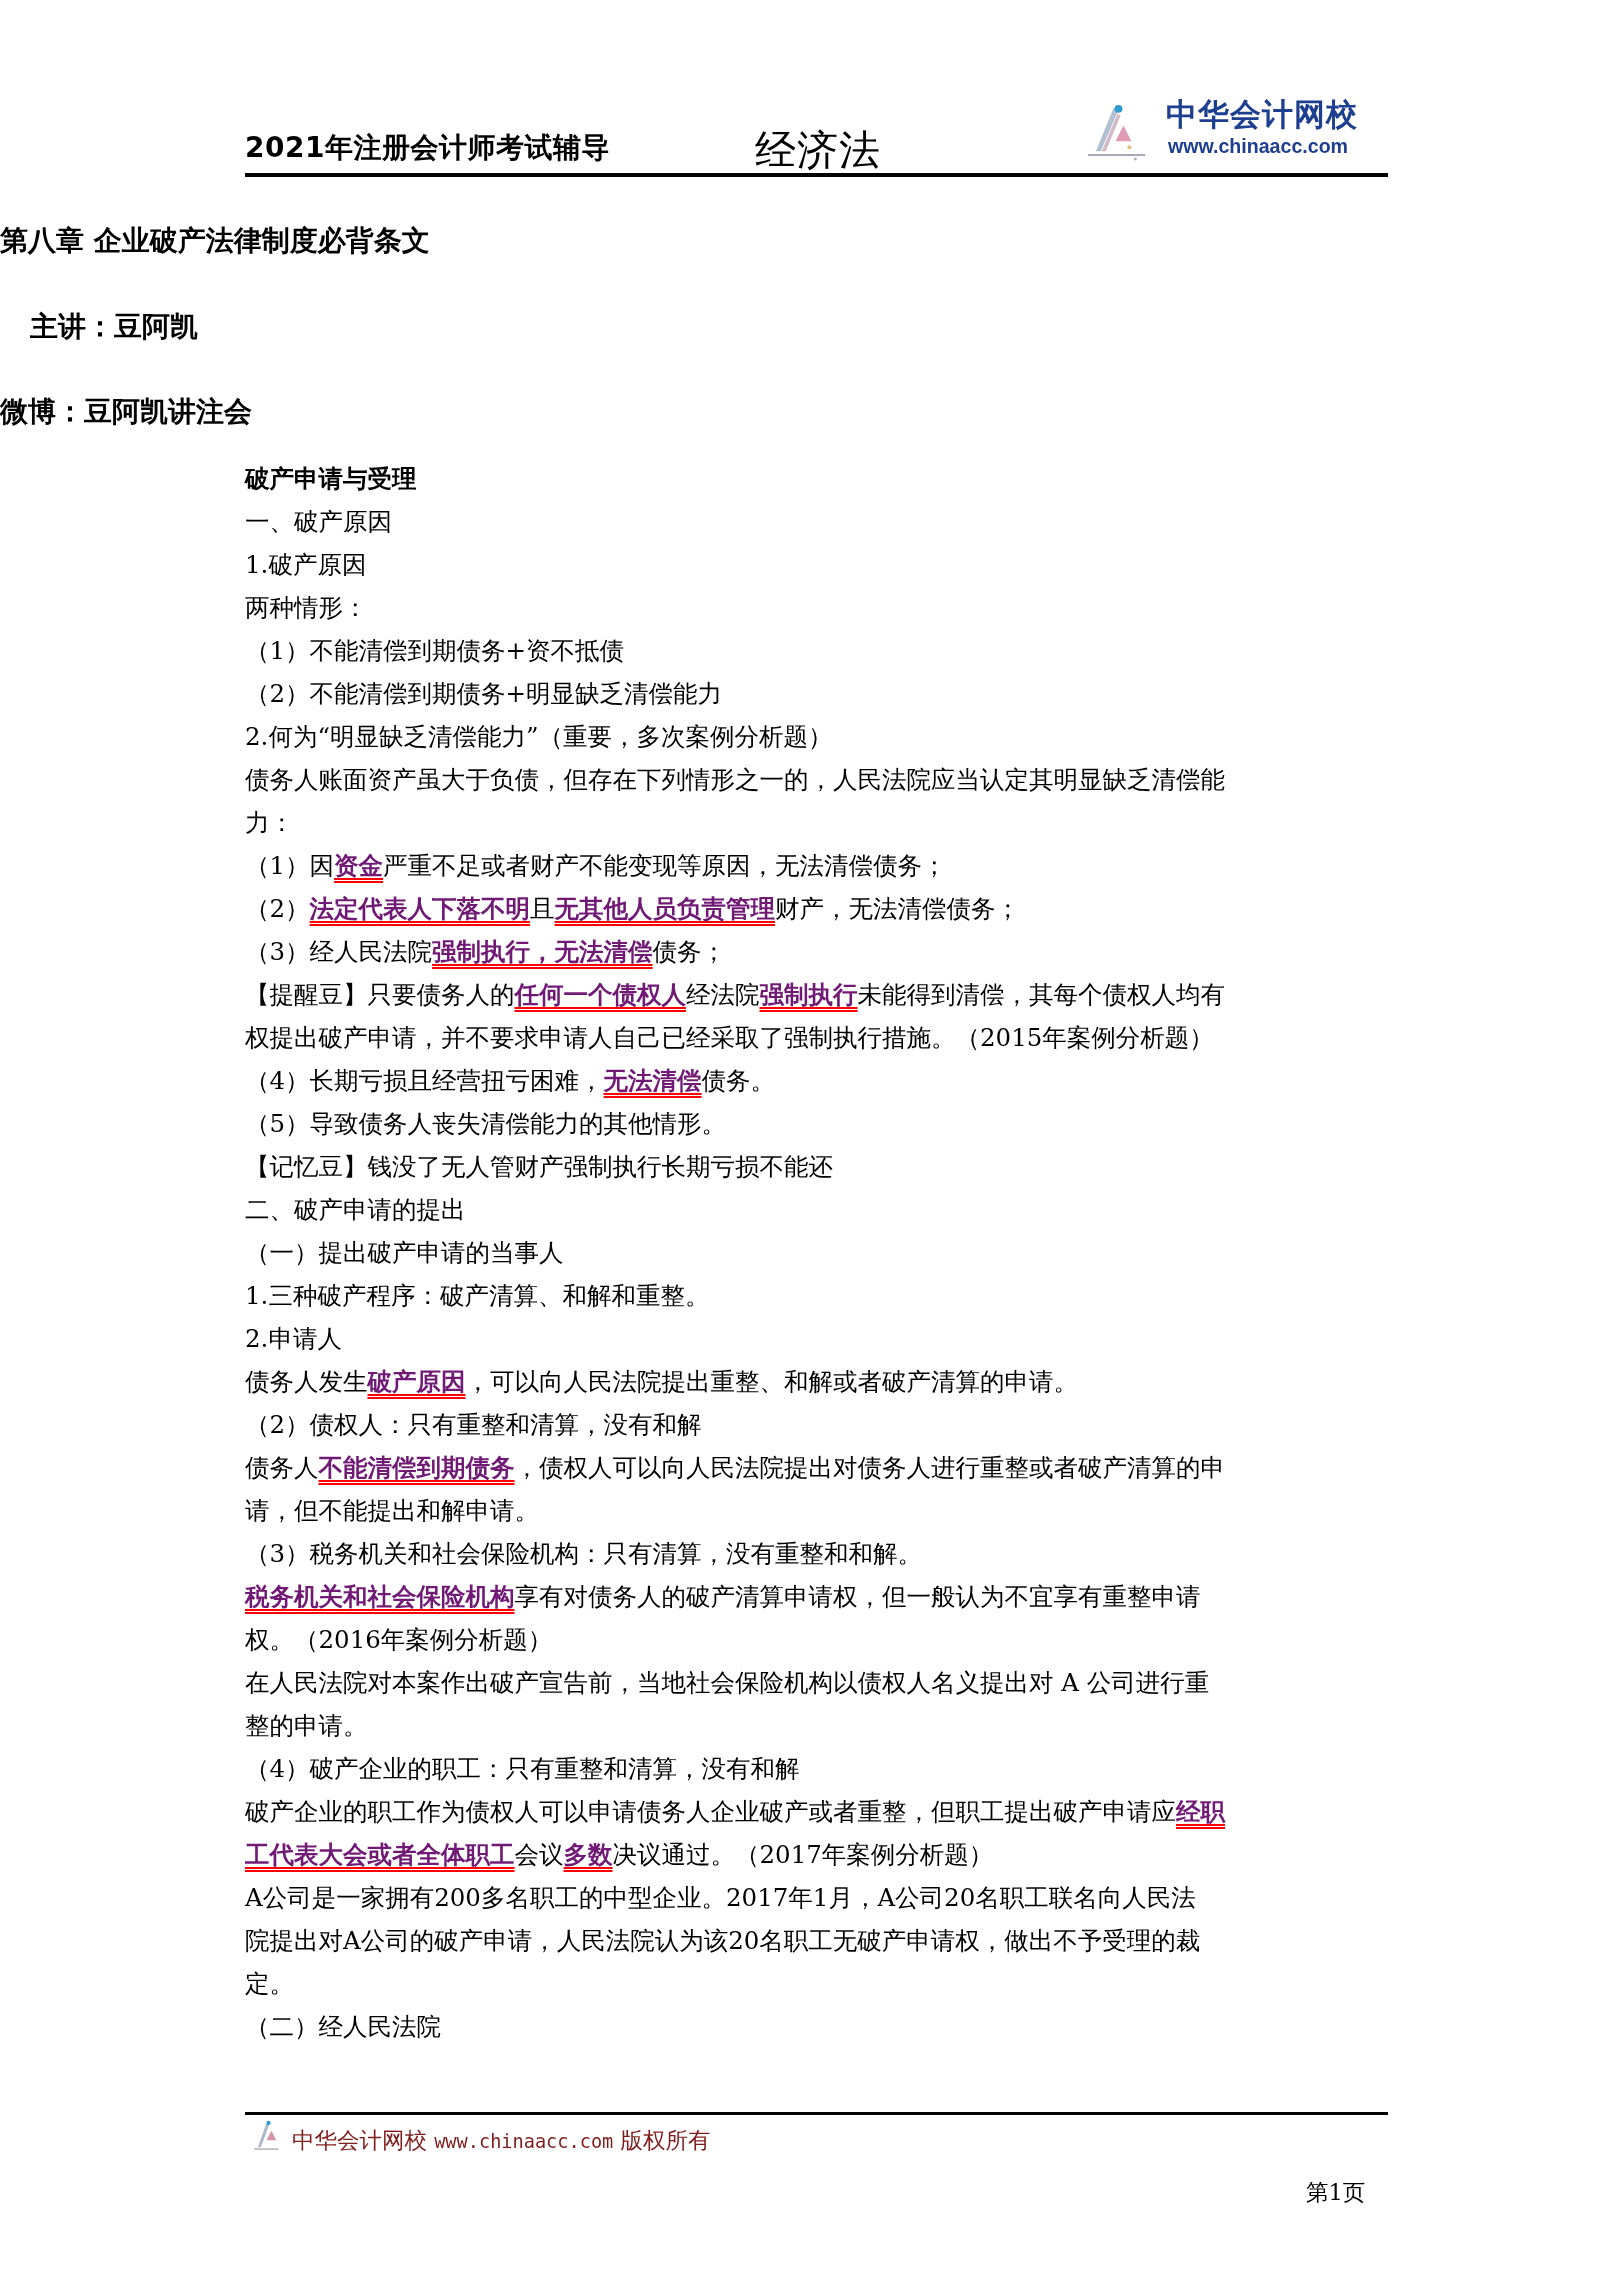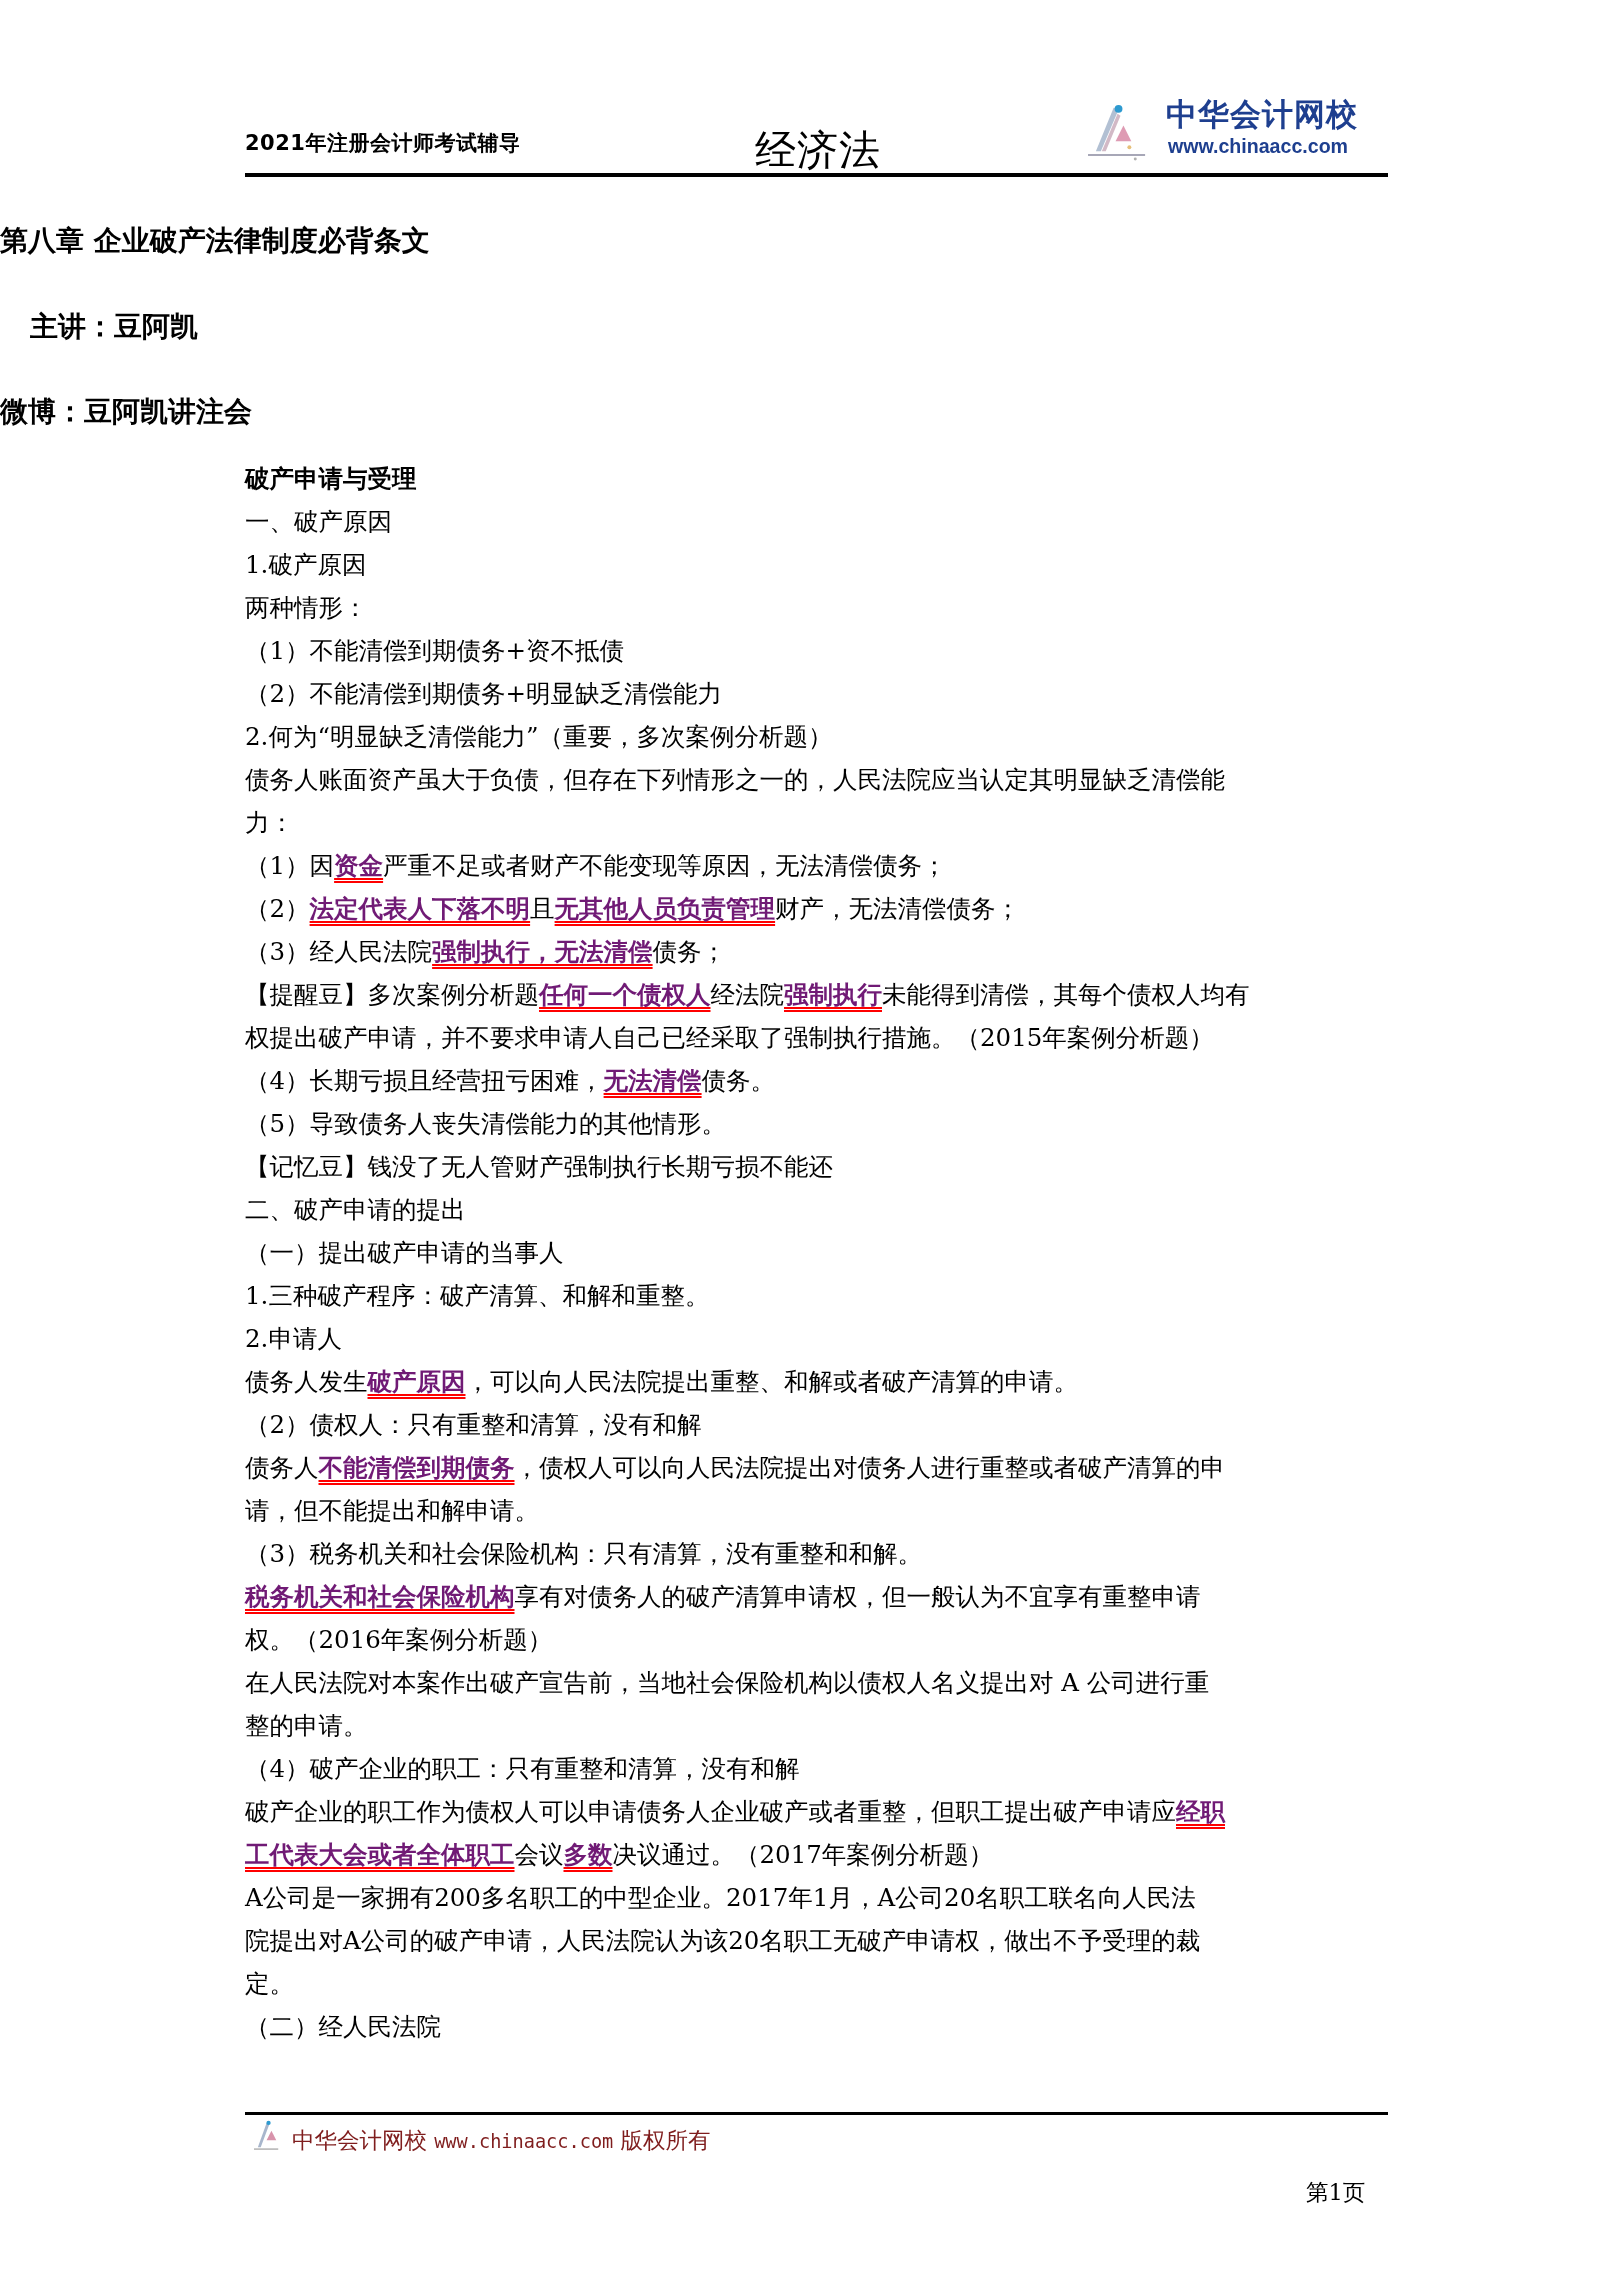--- a/index.html
+++ b/index.html
@@ -2,21 +2,21 @@
 <html><head>
 <meta charset="utf-8">
 <style>
   html, body { margin: 0; padding: 0; background: #ffffff; }
   body { width: 1621px; height: 2293px; position: relative; overflow: hidden;
          font-family: "DejaVu Serif", "Liberation Serif", serif; color: #000; }
   .page { position: absolute; left: 0; top: 0; width: 1621px; height: 2293px; }
 
   
   .hdr-left { position: absolute; left: 245px; top: 129px; font-family: "DejaVu Sans", "Liberation Sans", sans-serif;
-              font-weight: bold; font-size: 21px; letter-spacing: 0.5px; }
+              font-weight: bold; font-size: 28px; letter-spacing: 0.5px; }
   .hdr-center { position: absolute; left: 755px; top: 123px; font-family: Liberation Mono, monospace;
                 font-size: 41px; letter-spacing: 1px; }
   .logo { position: absolute; left: 1086px; top: 94px; width: 314px; height: 71px; }
   .logo-mark { position: absolute; left: 0; top: 5.9px; width: 69px; height: 61px; }
   .logo-cn { position: absolute; left: 80px; top: 0; font-family: "DejaVu Sans", "Liberation Sans", sans-serif;
              font-weight: bold; font-size: 31px; color: #1e3f8f; letter-spacing: 1px; }
   .logo-url { position: absolute; left: 82px; top: 41px; font-family: "Liberation Sans", "DejaVu Sans", sans-serif;
               font-weight: bold; font-size: 19.6px; color: #1e3f8f; }
   .hdr-rule { position: absolute; left: 245px; top: 173px; width: 1143px; height: 3.9px; background: #000; }
 
@@ -75,21 +75,21 @@
       <div class="line"><span class="pre">1.破产原因</span></div>
       <div class="line"><span class="pre">两种情形：</span></div>
       <div class="line"><span class="pre">（1）不能清偿到期债务+资不抵债</span></div>
       <div class="line"><span class="pre">（2）不能清偿到期债务+明显缺乏清偿能力</span></div>
       <div class="line"><span class="pre">2.何为“明显缺乏清偿能力”（重要，多次案例分析题）</span></div>
       <div class="line"><span class="pre">债务人账面资产虽大于负债，但存在下列情形之一的，人民法院应当认定其明显缺乏清偿能</span></div>
       <div class="line"><span class="pre">力：</span></div>
       <div class="line"><span class="pre">（1）因</span><span class="hl">资金</span><span class="pre">严重不足或者财产不能变现等原因，无法清偿债务；</span></div>
       <div class="line"><span class="pre">（2）</span><span class="hl">法定代表人下落不明</span><span class="pre">且</span><span class="hl">无其他人员负责管理</span><span class="pre">财产，无法清偿债务；</span></div>
       <div class="line"><span class="pre">（3）经人民法院</span><span class="hl">强制执行，无法清偿</span><span class="pre">债务；</span></div>
-      <div class="line"><span class="pre">【提醒豆】多次案例分析题</span><span class="hl">任何一个债权人</span><span class="pre">经法院</span><span class="hl">强制执行</span><span class="pre">未能得到清偿，其每个债权人均有</span></div>
+      <div class="line"><span class="pre">【提醒豆】只要债务人的</span><span class="hl">任何一个债权人</span><span class="pre">经法院</span><span class="hl">强制执行</span><span class="pre">未能得到清偿，其每个债权人均有</span></div>
       <div class="line"><span class="pre">权提出破产申请，并不要求申请人自己已经采取了强制执行措施。（2015年案例分析题）</span></div>
       <div class="line"><span class="pre">（4）长期亏损且经营扭亏困难，</span><span class="hl">无法清偿</span><span class="pre">债务。</span></div>
       <div class="line"><span class="pre">（5）导致债务人丧失清偿能力的其他情形。</span></div>
       <div class="line"><span class="pre">【记忆豆】钱没了无人管财产强制执行长期亏损不能还</span></div>
       <div class="line"><span class="pre">二、破产申请的提出</span></div>
       <div class="line"><span class="pre">（一）提出破产申请的当事人</span></div>
       <div class="line"><span class="pre">1.三种破产程序：破产清算、和解和重整。</span></div>
       <div class="line"><span class="pre">2.申请人</span></div>
       <div class="line"><span class="pre">债务人发生</span><span class="hl">破产原因</span><span class="pre">，可以向人民法院提出重整、和解或者破产清算的申请。</span></div>
       <div class="line"><span class="pre">（2）债权人：只有重整和清算，没有和解</span></div>

